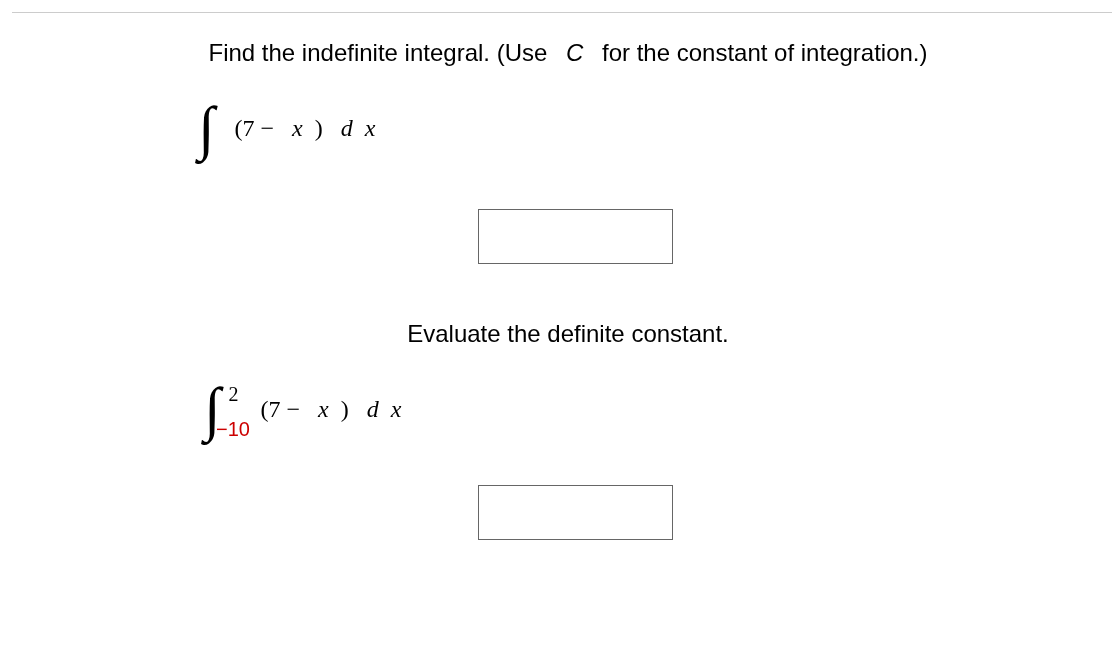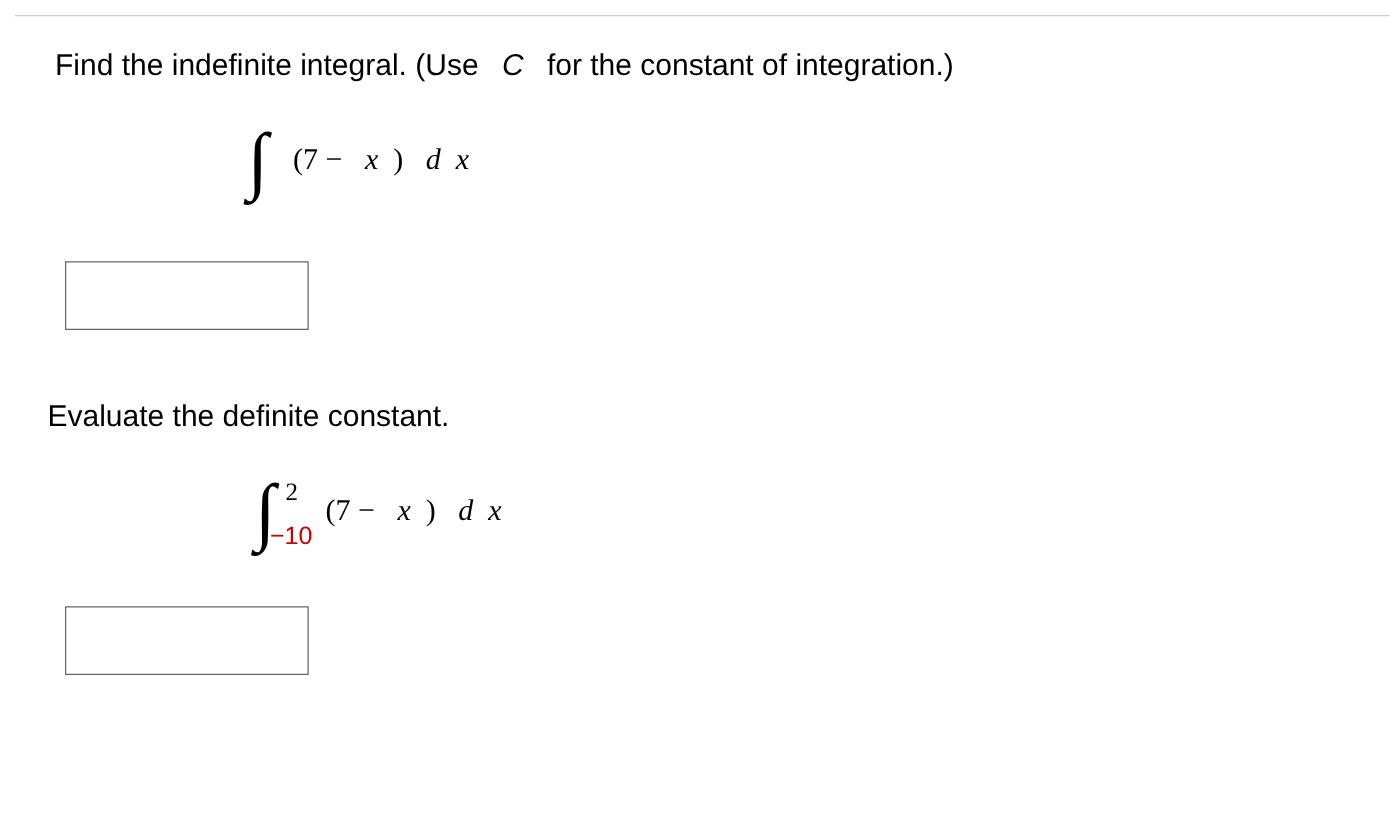--- a/index.html
+++ b/index.html
@@ -1,18 +1,19 @@
 <!DOCTYPE html>
 <html><head>
   <meta charset="utf-8">
   <style>
     * {
       margin: 6px;
       padding: 0;
       box-sizing: border-box;
+      text-align: center;
     }
     body {
       font-family: Arial, Helvetica, sans-serif;
       background: #fff;
       width: 1112px;
       height: 659px;
       padding: 20px;
       border-top: 1px solid #ccc;
     }
     .question-text {

